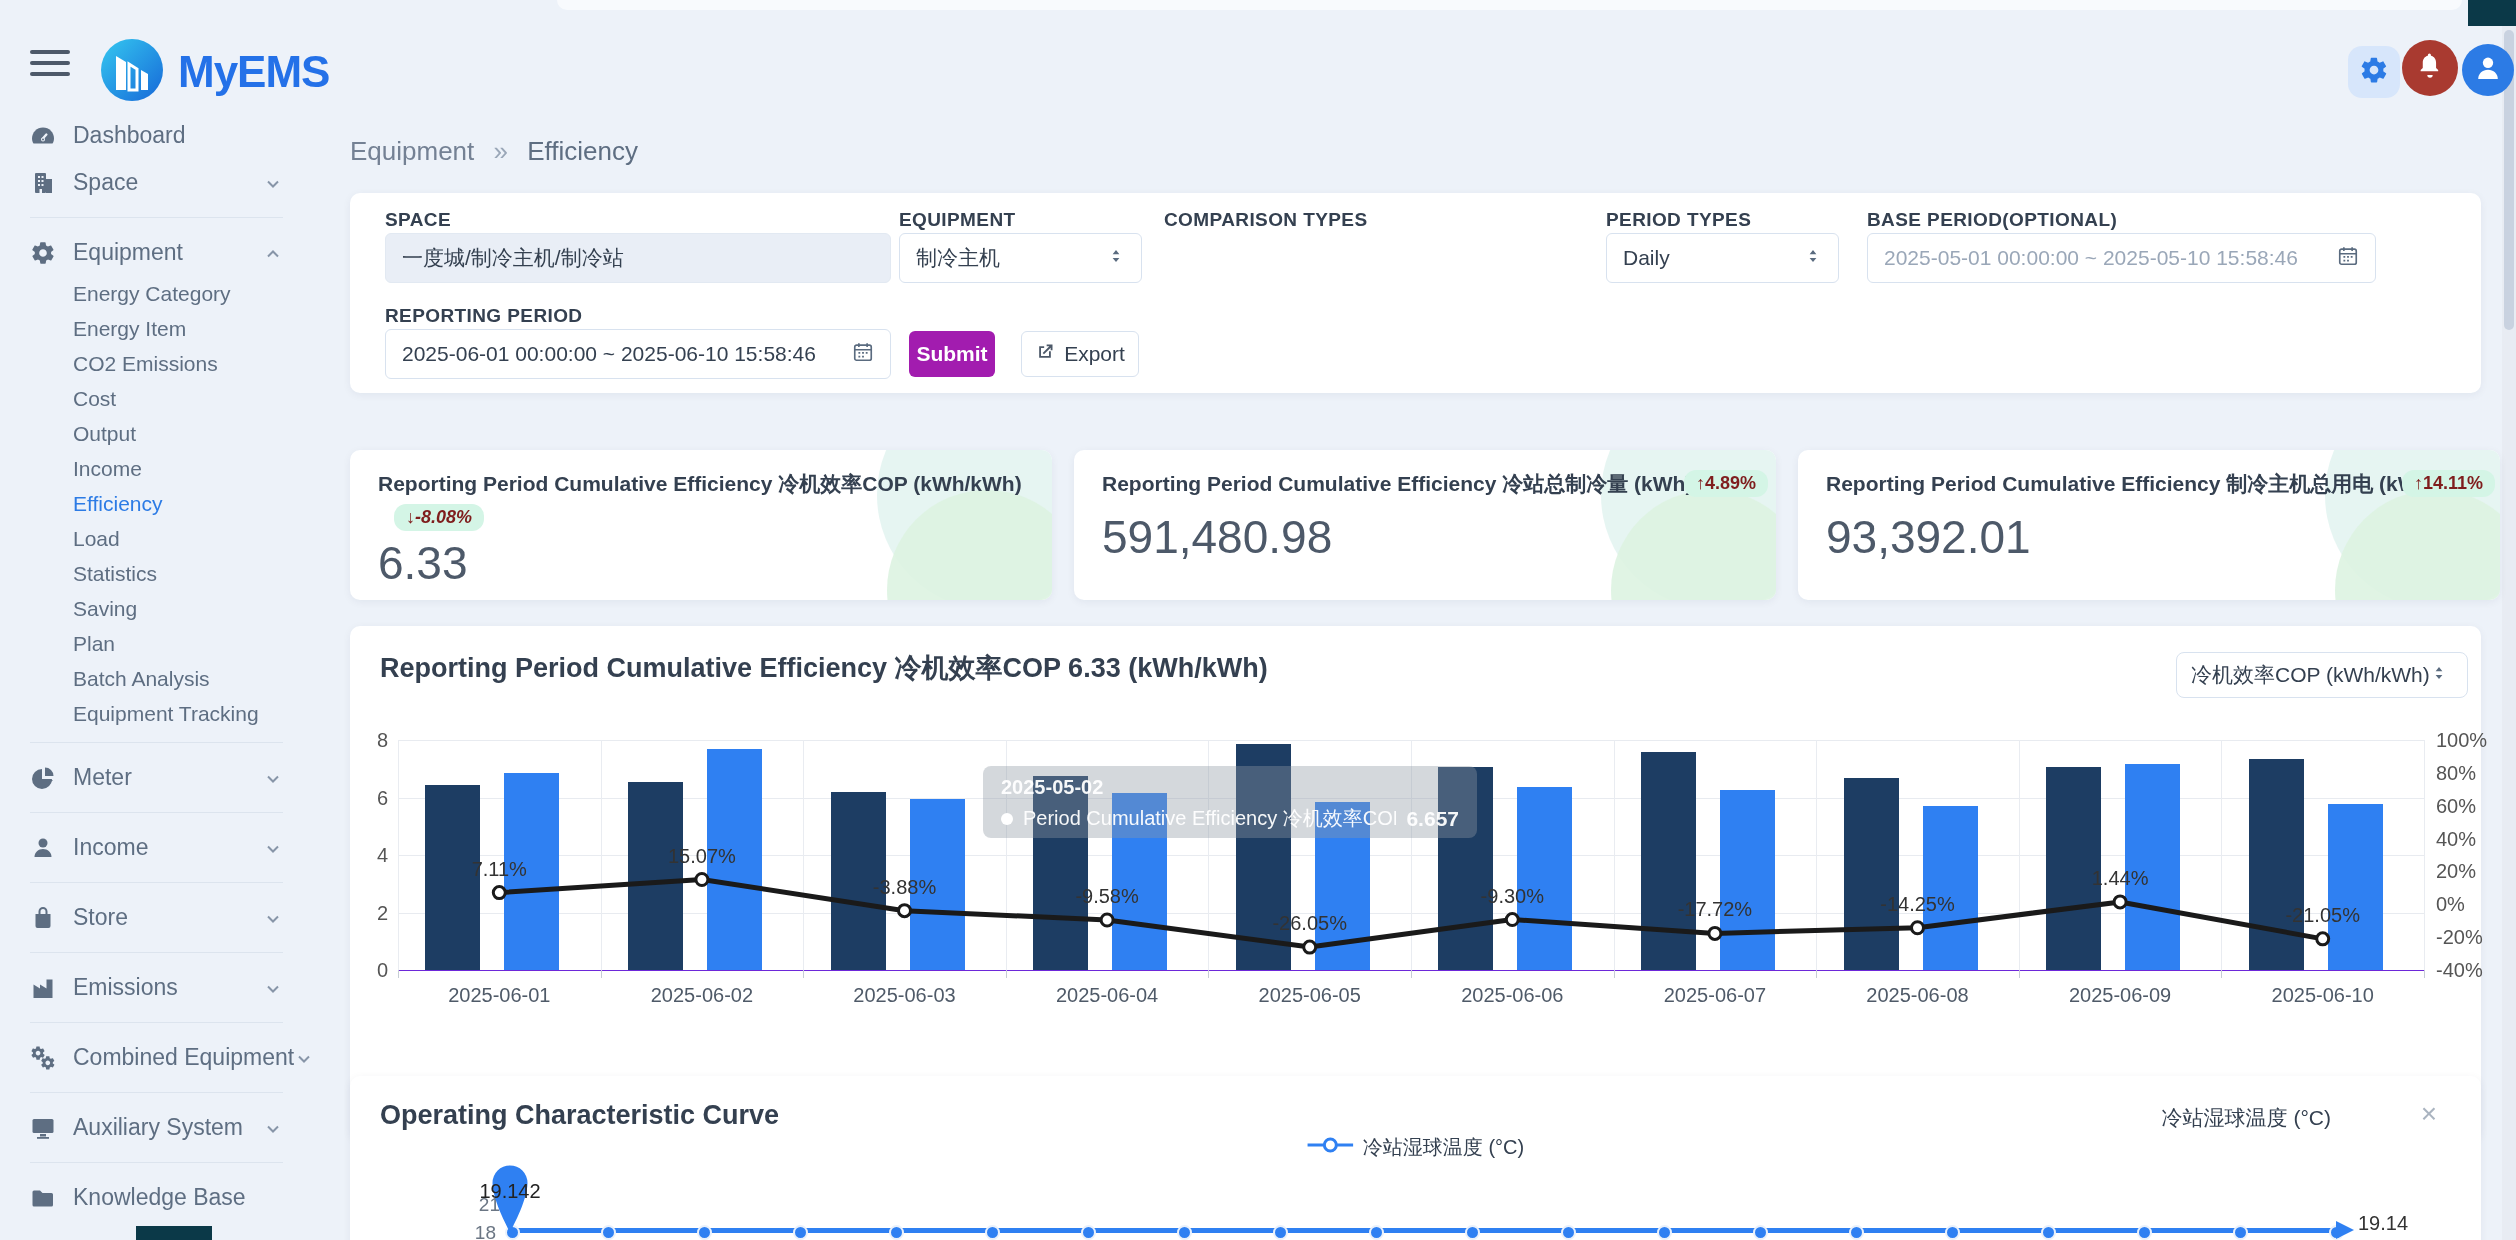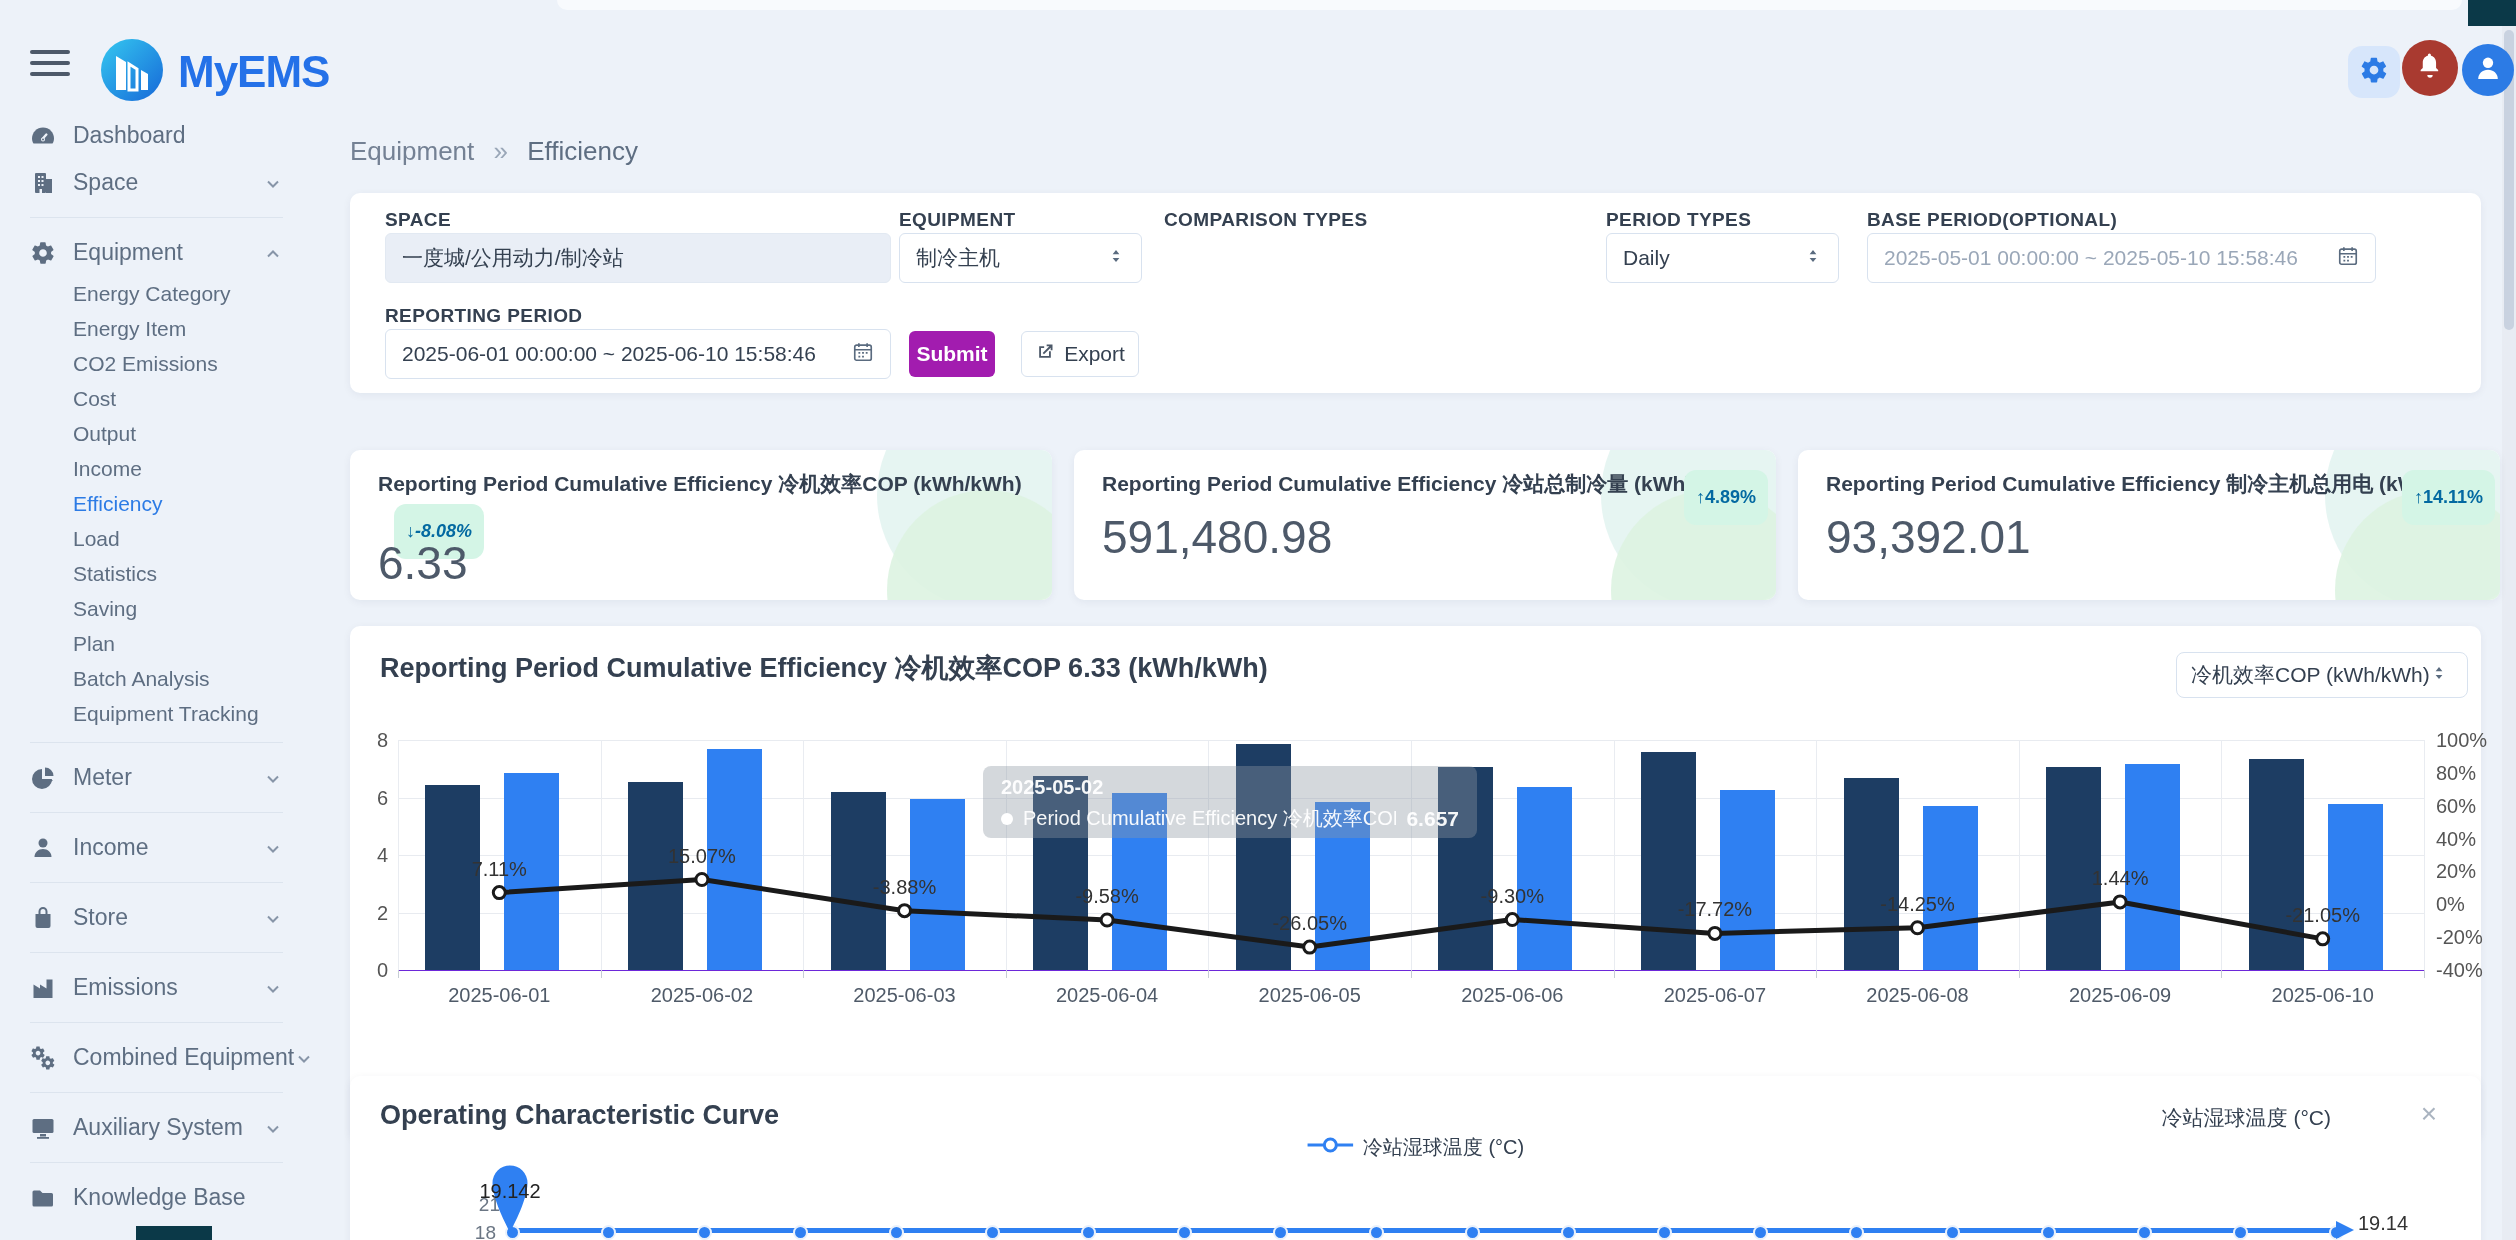--- a/index.html
+++ b/index.html
@@ -47,22 +47,22 @@
   .input .grow,.select .grow{flex:1;overflow:hidden;text-overflow:ellipsis;}
   .input.dim .grow{color:#9aa7b8;}
   .select svg,.cal svg{flex:0 0 auto;}
   .btn{position:absolute;height:46px;border-radius:6px;display:flex;align-items:center;justify-content:center;
     font-size:21px;font-weight:700;cursor:pointer;box-sizing:border-box;}
   .btn.submit{background:#a21caf;color:#fff;width:86px;}
   .btn.export{background:#fff;color:#344050;border:1px solid #d8e2ef;width:118px;gap:9px;font-weight:500;}
   
   .stat-card{top:450px;width:702px;height:150px;overflow:hidden;}
   .stat-title{position:absolute;left:28px;top:20px;font-size:21px;font-weight:600;color:#344050;white-space:nowrap;z-index:2;}
-  .badge{display:inline-flex;align-items:center;background:#d4f5e6;color:#0369a1;font-size:18px;font-weight:700;
-    border-radius:12px;padding:17px 12px;white-space:nowrap;z-index:2;}
+  .badge{display:inline-flex;align-items:center;background:#d4f5e6;color:#7f1d1d;font-size:18px;font-weight:700;
+    border-radius:12px;padding:3px 12px;white-space:nowrap;z-index:2;}
   .stat-value{position:absolute;left:28px;font-size:46px;font-weight:500;color:#4d5969;z-index:2;}
   .blob1{position:absolute;right:-55px;top:-70px;width:230px;height:230px;border-radius:50%;background:#e3f4f1;opacity:.9;}
   .blob2{position:absolute;right:-35px;bottom:-90px;width:200px;height:200px;border-radius:50%;background:#ddf3e1;opacity:.9;}
   
   #chart-card{left:350px;top:626px;width:2131px;height:514px;}
   .chart-title{position:absolute;left:30px;top:24px;font-size:27px;font-weight:700;color:#344050;white-space:nowrap;}
   .unit-select{position:absolute;left:1826px;top:26px;width:292px;height:46px;border:1px solid #d8e2ef;border-radius:8px;
     display:flex;align-items:center;padding:0 14px;box-sizing:border-box;font-size:21px;color:#344050;cursor:pointer;}
   #plot{position:absolute;left:48px;top:114px;width:2026px;height:230px;border-bottom:1px solid #6d28d9;}
   .hgrid{position:absolute;left:0;width:100%;height:1px;background:#e8ebf0;}
@@ -310,21 +310,21 @@
 </div>
 
 <div class="card" id="filter-card">
   <div class="f-label" style="left:35px;top:16px;">SPACE</div>
   <div class="f-label" style="left:549px;top:16px;">EQUIPMENT</div>
   <div class="f-label" style="left:814px;top:16px;">COMPARISON TYPES</div>
   <div class="f-label" style="left:1256px;top:16px;">PERIOD TYPES</div>
   <div class="f-label" style="left:1517px;top:16px;">BASE PERIOD(OPTIONAL)</div>
 
   <div class="input readonly" style="left:35px;top:40px;width:506px;">
-    <span class="grow">一度城/公用动力/制冷站</span>
+    <span class="grow">一度城/制冷主机/制冷站</span>
   </div>
   <div class="select" style="left:549px;top:40px;width:243px;">
     <span class="grow">制冷主机</span>
     <span><svg width="18" height="22" viewBox="0 0 24 24" fill="#5a6b7f">
           <path d="M12 4l4.5 5.5h-9zM12 20l-4.5-5.5h9z"></path>
         </svg></span>
   </div>
   <div class="select" style="left:1256px;top:40px;width:233px;">
     <span class="grow">Daily</span>
     <span><svg width="18" height="22" viewBox="0 0 24 24" fill="#5a6b7f">

